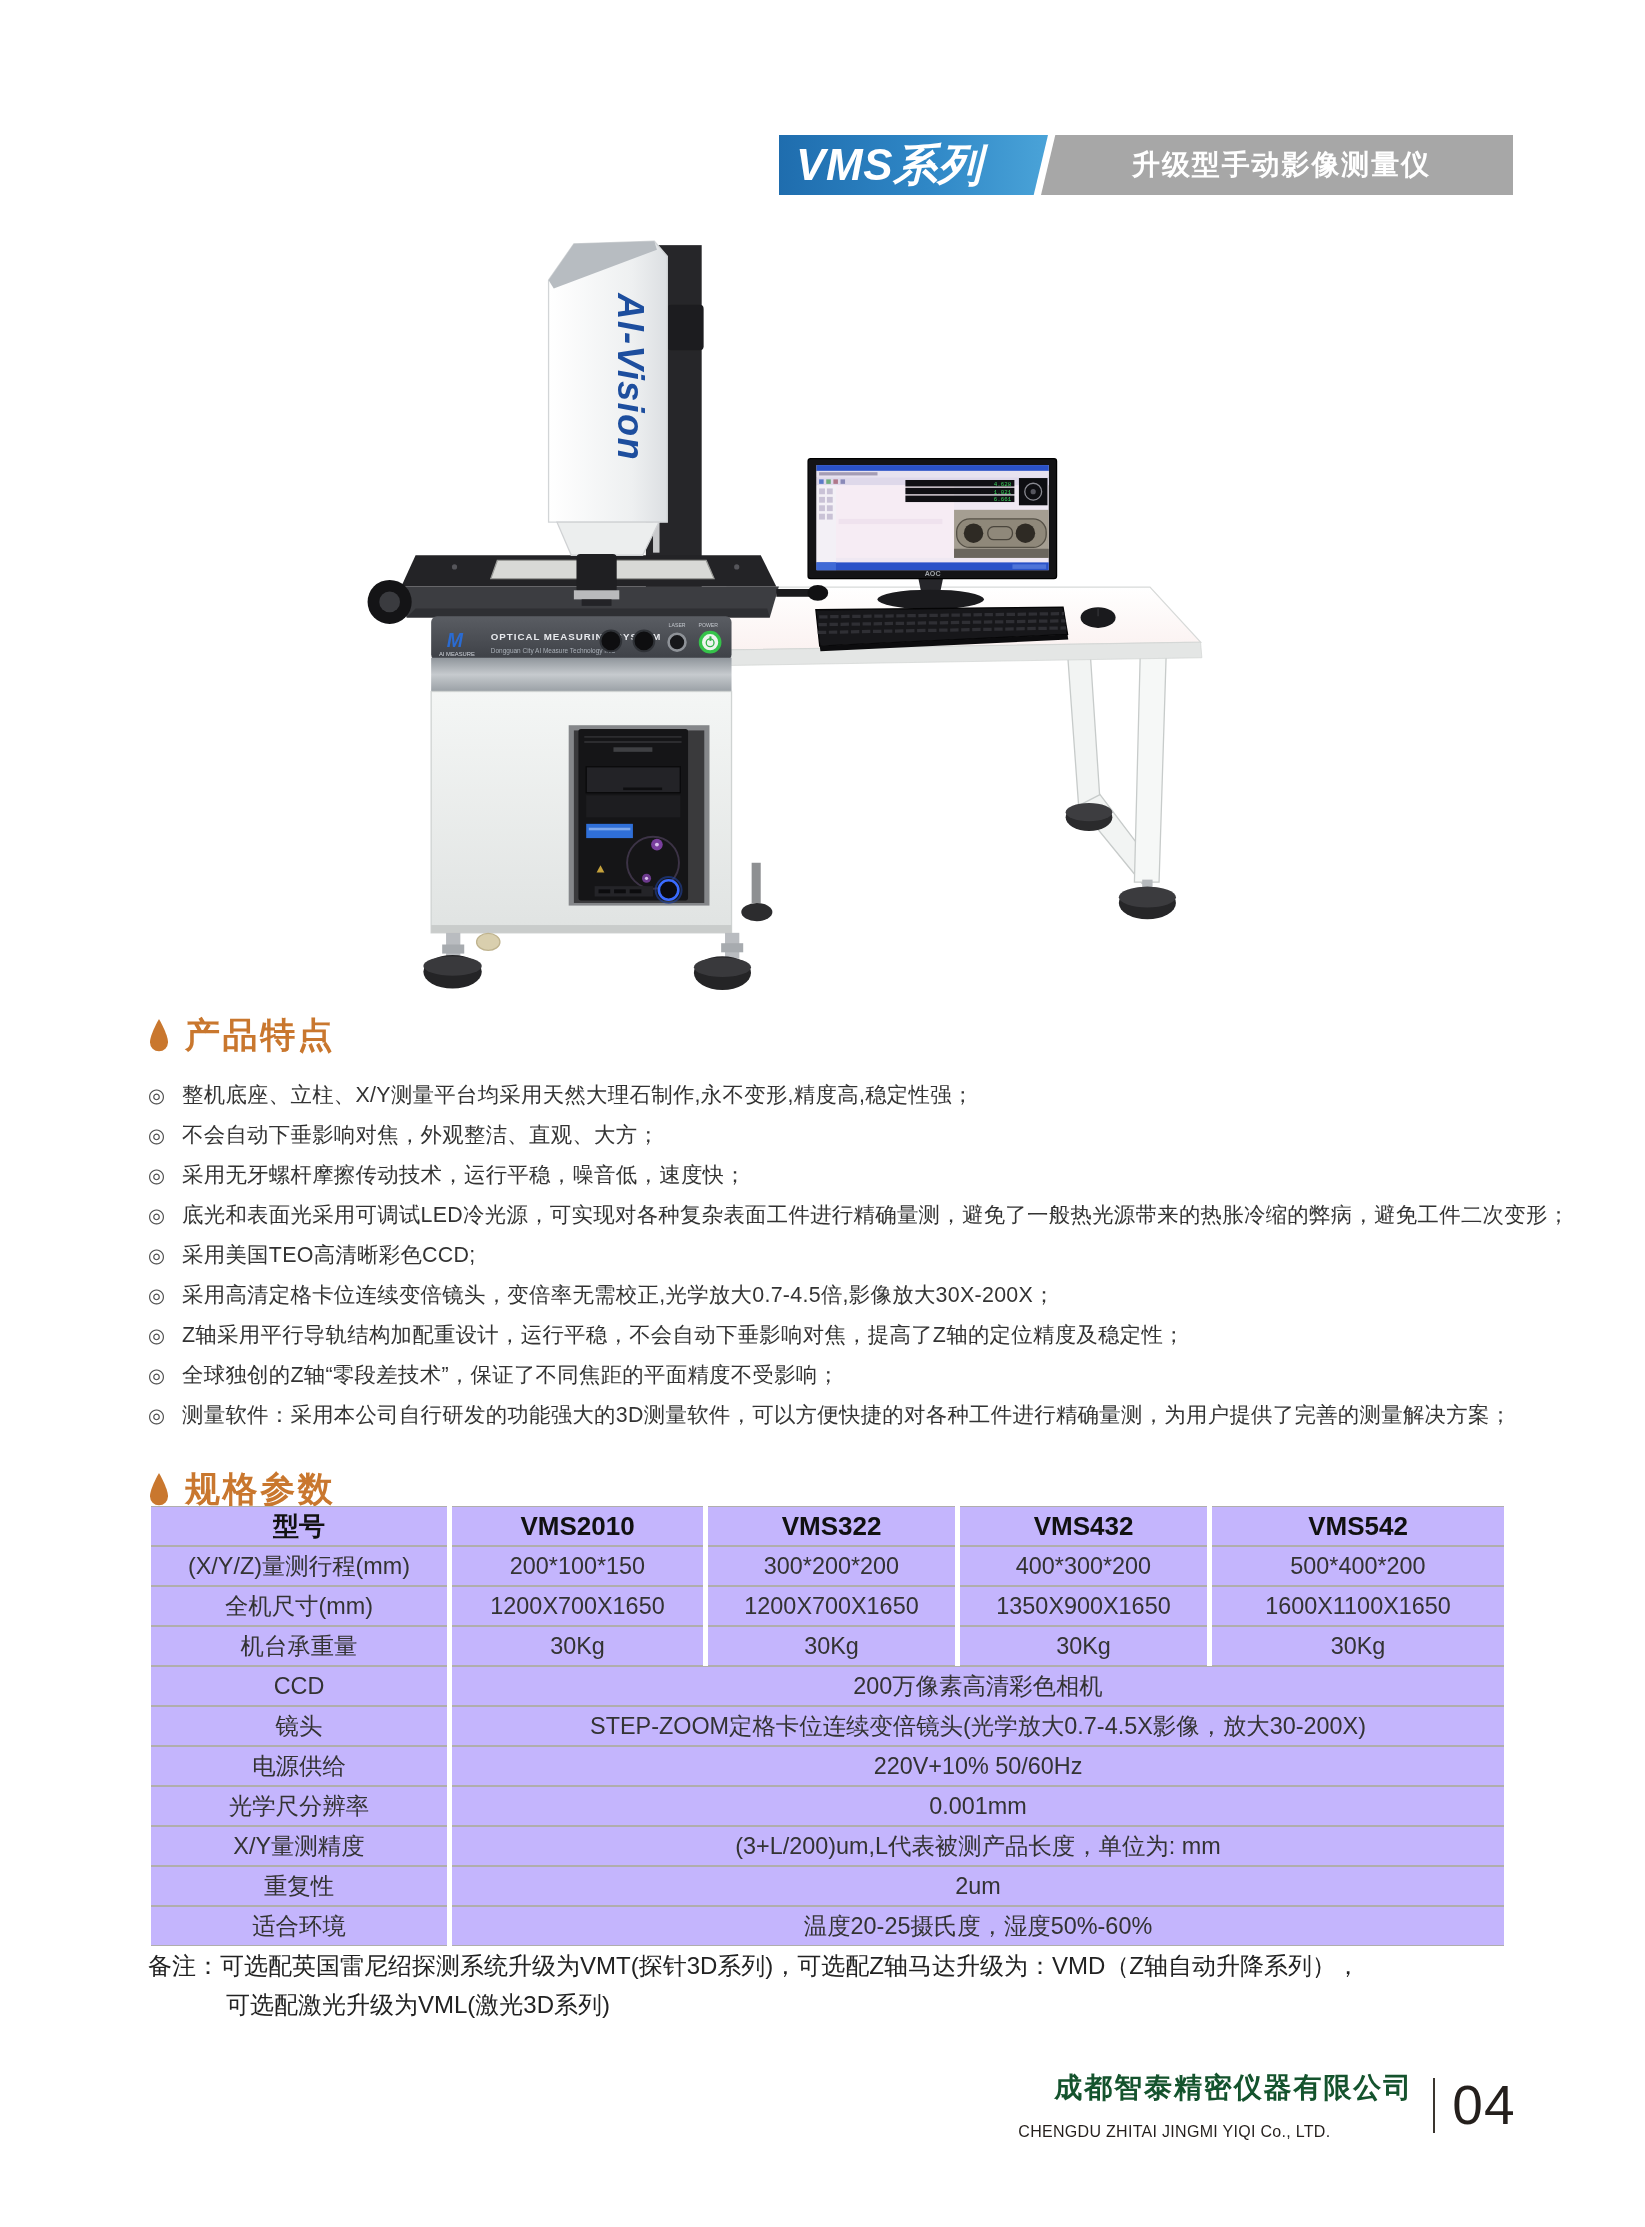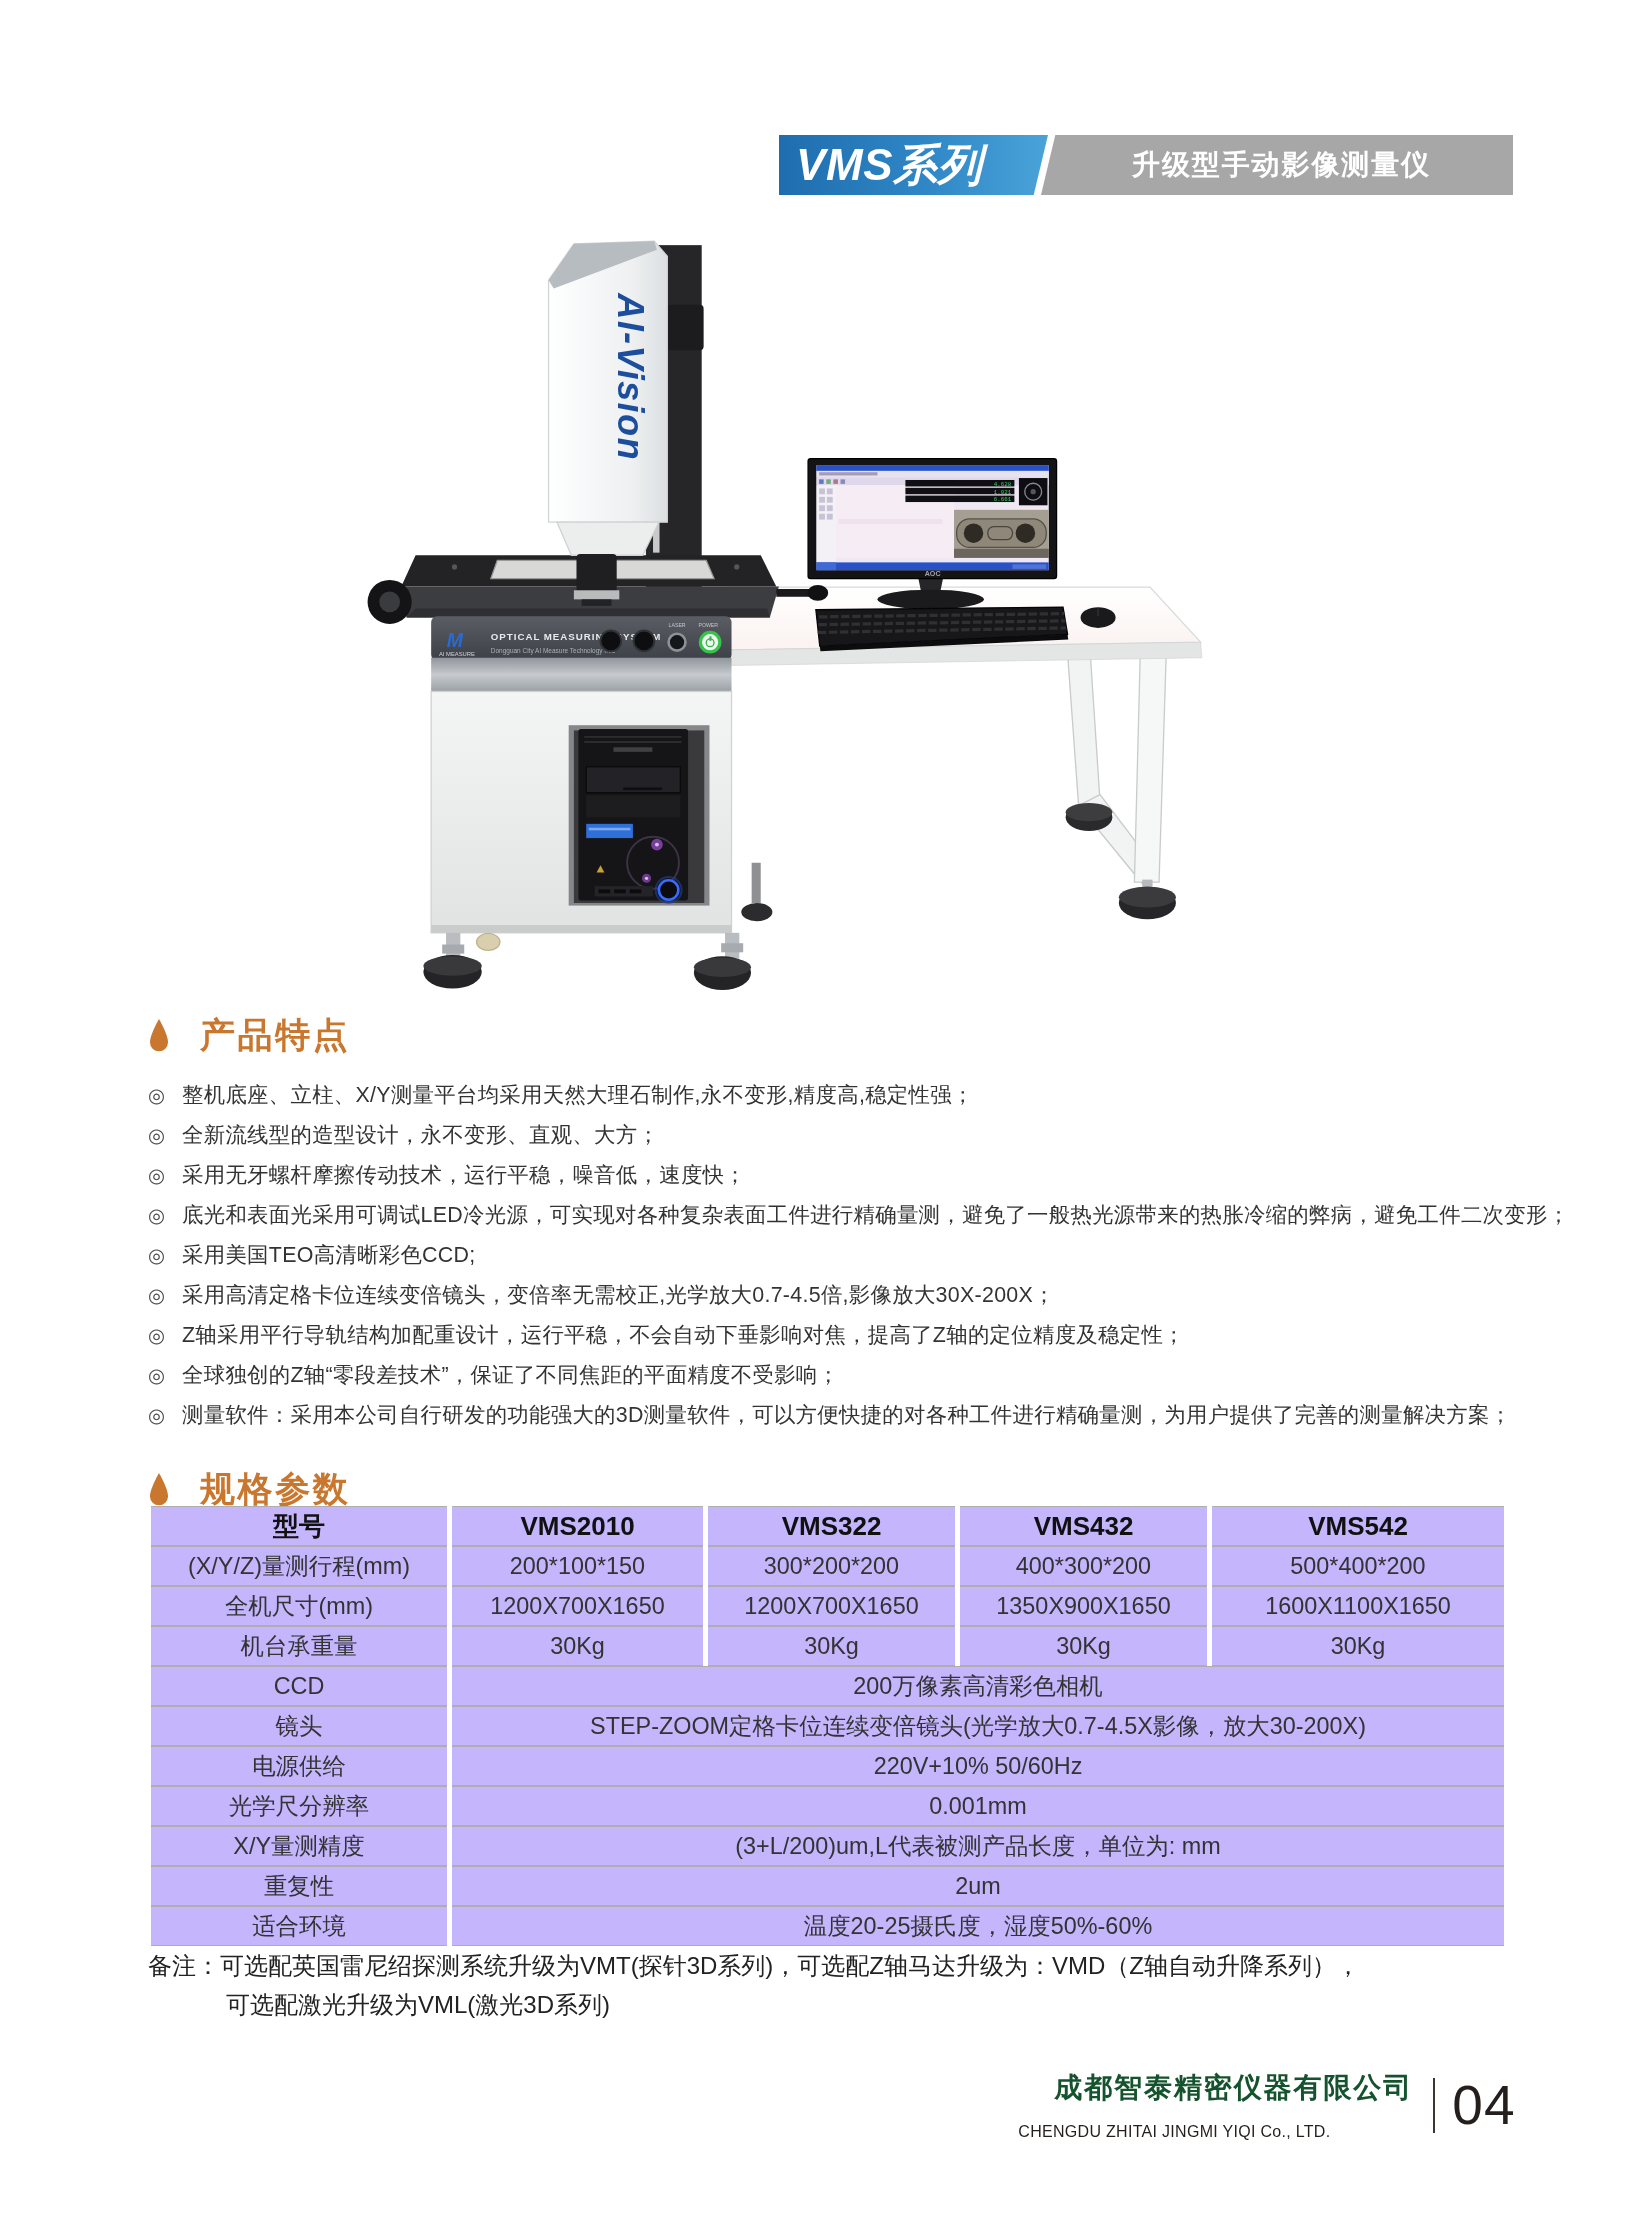--- a/index.html
+++ b/index.html
@@ -10,21 +10,21 @@
     background:linear-gradient(90deg,#1f6dae 0%,#2f87c6 55%,#4aa3d8 100%);
     clip-path:polygon(0 0,100% 0,calc(100% - 14.3px) 100%,0 100%);
     display:flex;align-items:center;padding-left:17px;box-sizing:border-box;}
   .hdr-blue span{color:#fff;font-size:44px;font-weight:900;font-style:italic;letter-spacing:0.6px;}
   .hdr-gray{position:absolute;left:1041px;top:135px;width:472px;height:60px;background:#a7a7a7;
     clip-path:polygon(14.3px 0,100% 0,100% 100%,0 100%);
     display:flex;align-items:center;justify-content:center;box-sizing:border-box;padding-left:9px;}
   .hdr-gray span{color:#fff;font-size:28px;font-weight:700;letter-spacing:1.9px;}
 
   
-  .section-head{position:absolute;display:flex;align-items:center;gap:30px;}
+  .section-head{position:absolute;display:flex;align-items:center;gap:15px;}
   .section-head .drop{width:22px;height:36px;flex:0 0 auto;}
   .section-head .txt{font-size:35px;font-weight:700;color:#c9772e;letter-spacing:2.6px;}
 
   
   .features{position:absolute;left:148px;top:1075px;width:1376px;}
   .feat-li{display:flex;align-items:flex-start;height:40px;line-height:40px;white-space:nowrap;}
   .feat-li .mk{color:#4a4a4a;font-size:19.5px;width:34px;flex:0 0 auto;line-height:40px;}
   .feat-li .tx{color:#333;font-size:21.4px;letter-spacing:0.3px;}
 
   
@@ -269,21 +269,21 @@
   <span class="txt">产品特点</span>
 </div>
 
 <div class="features">
   <div class="feat-li">
       <span class="mk">◎</span>
       <span class="tx">整机底座、立柱、X/Y测量平台均采用天然大理石制作,永不变形,精度高,稳定性强；</span>
     </div>
   <div class="feat-li">
       <span class="mk">◎</span>
-      <span class="tx">全新流线型的造型设计，永不变形、直观、大方；</span>
+      <span class="tx">不会自动下垂影响对焦，外观整洁、直观、大方；</span>
     </div>
   <div class="feat-li">
       <span class="mk">◎</span>
       <span class="tx">采用无牙螺杆摩擦传动技术，运行平稳，噪音低，速度快；</span>
     </div>
   <div class="feat-li">
       <span class="mk">◎</span>
       <span class="tx">底光和表面光采用可调试LED冷光源，可实现对各种复杂表面工件进行精确量测，避免了一般热光源带来的热胀冷缩的弊病，避免工件二次变形；</span>
     </div>
   <div class="feat-li">

